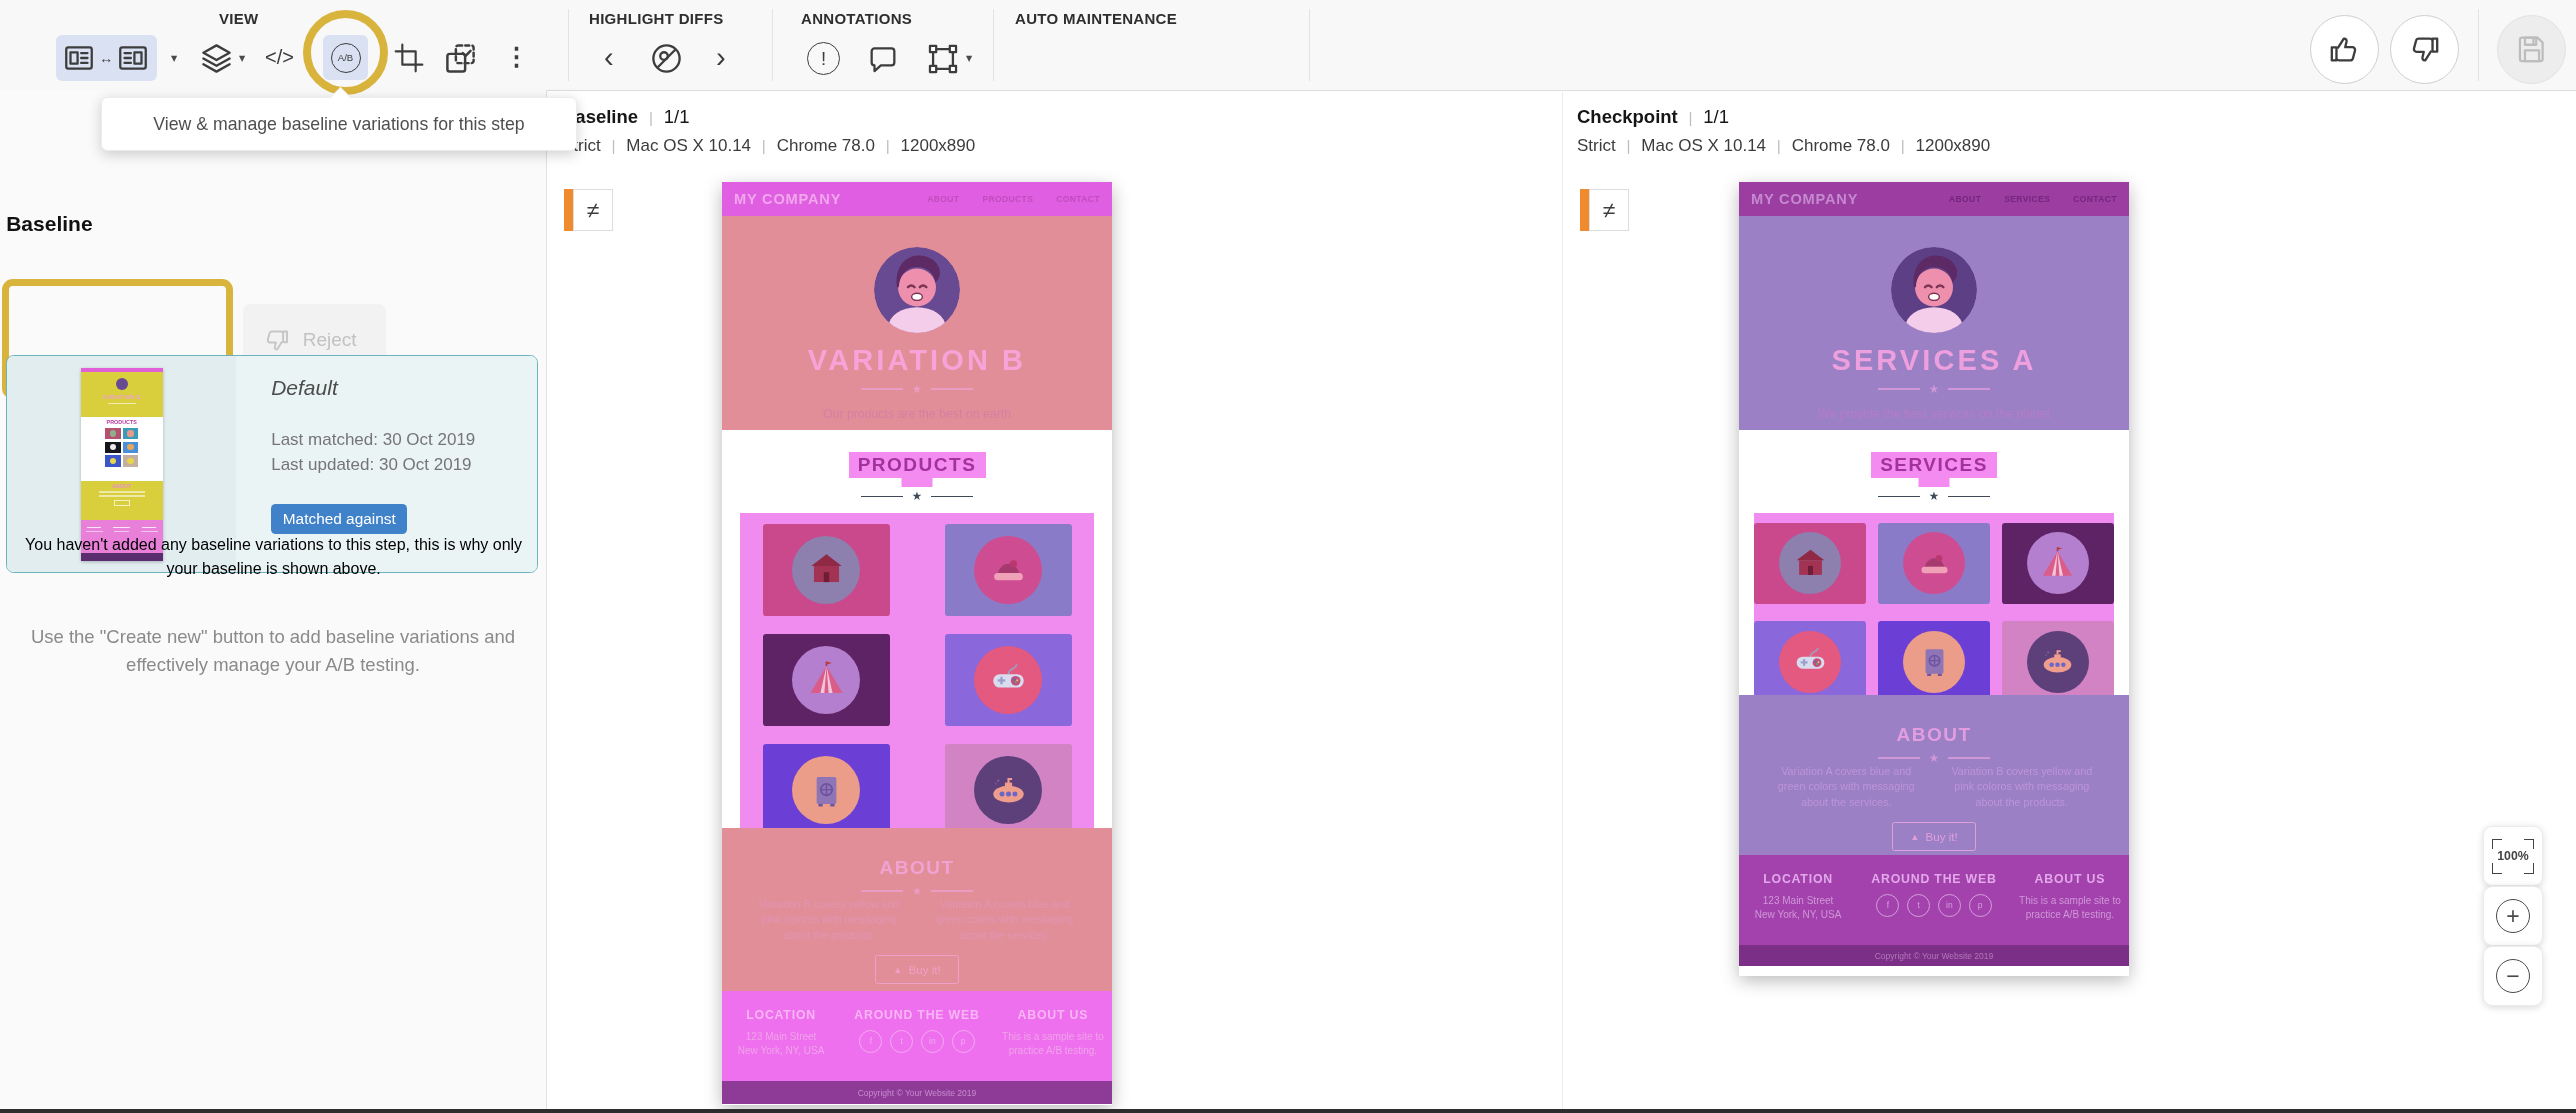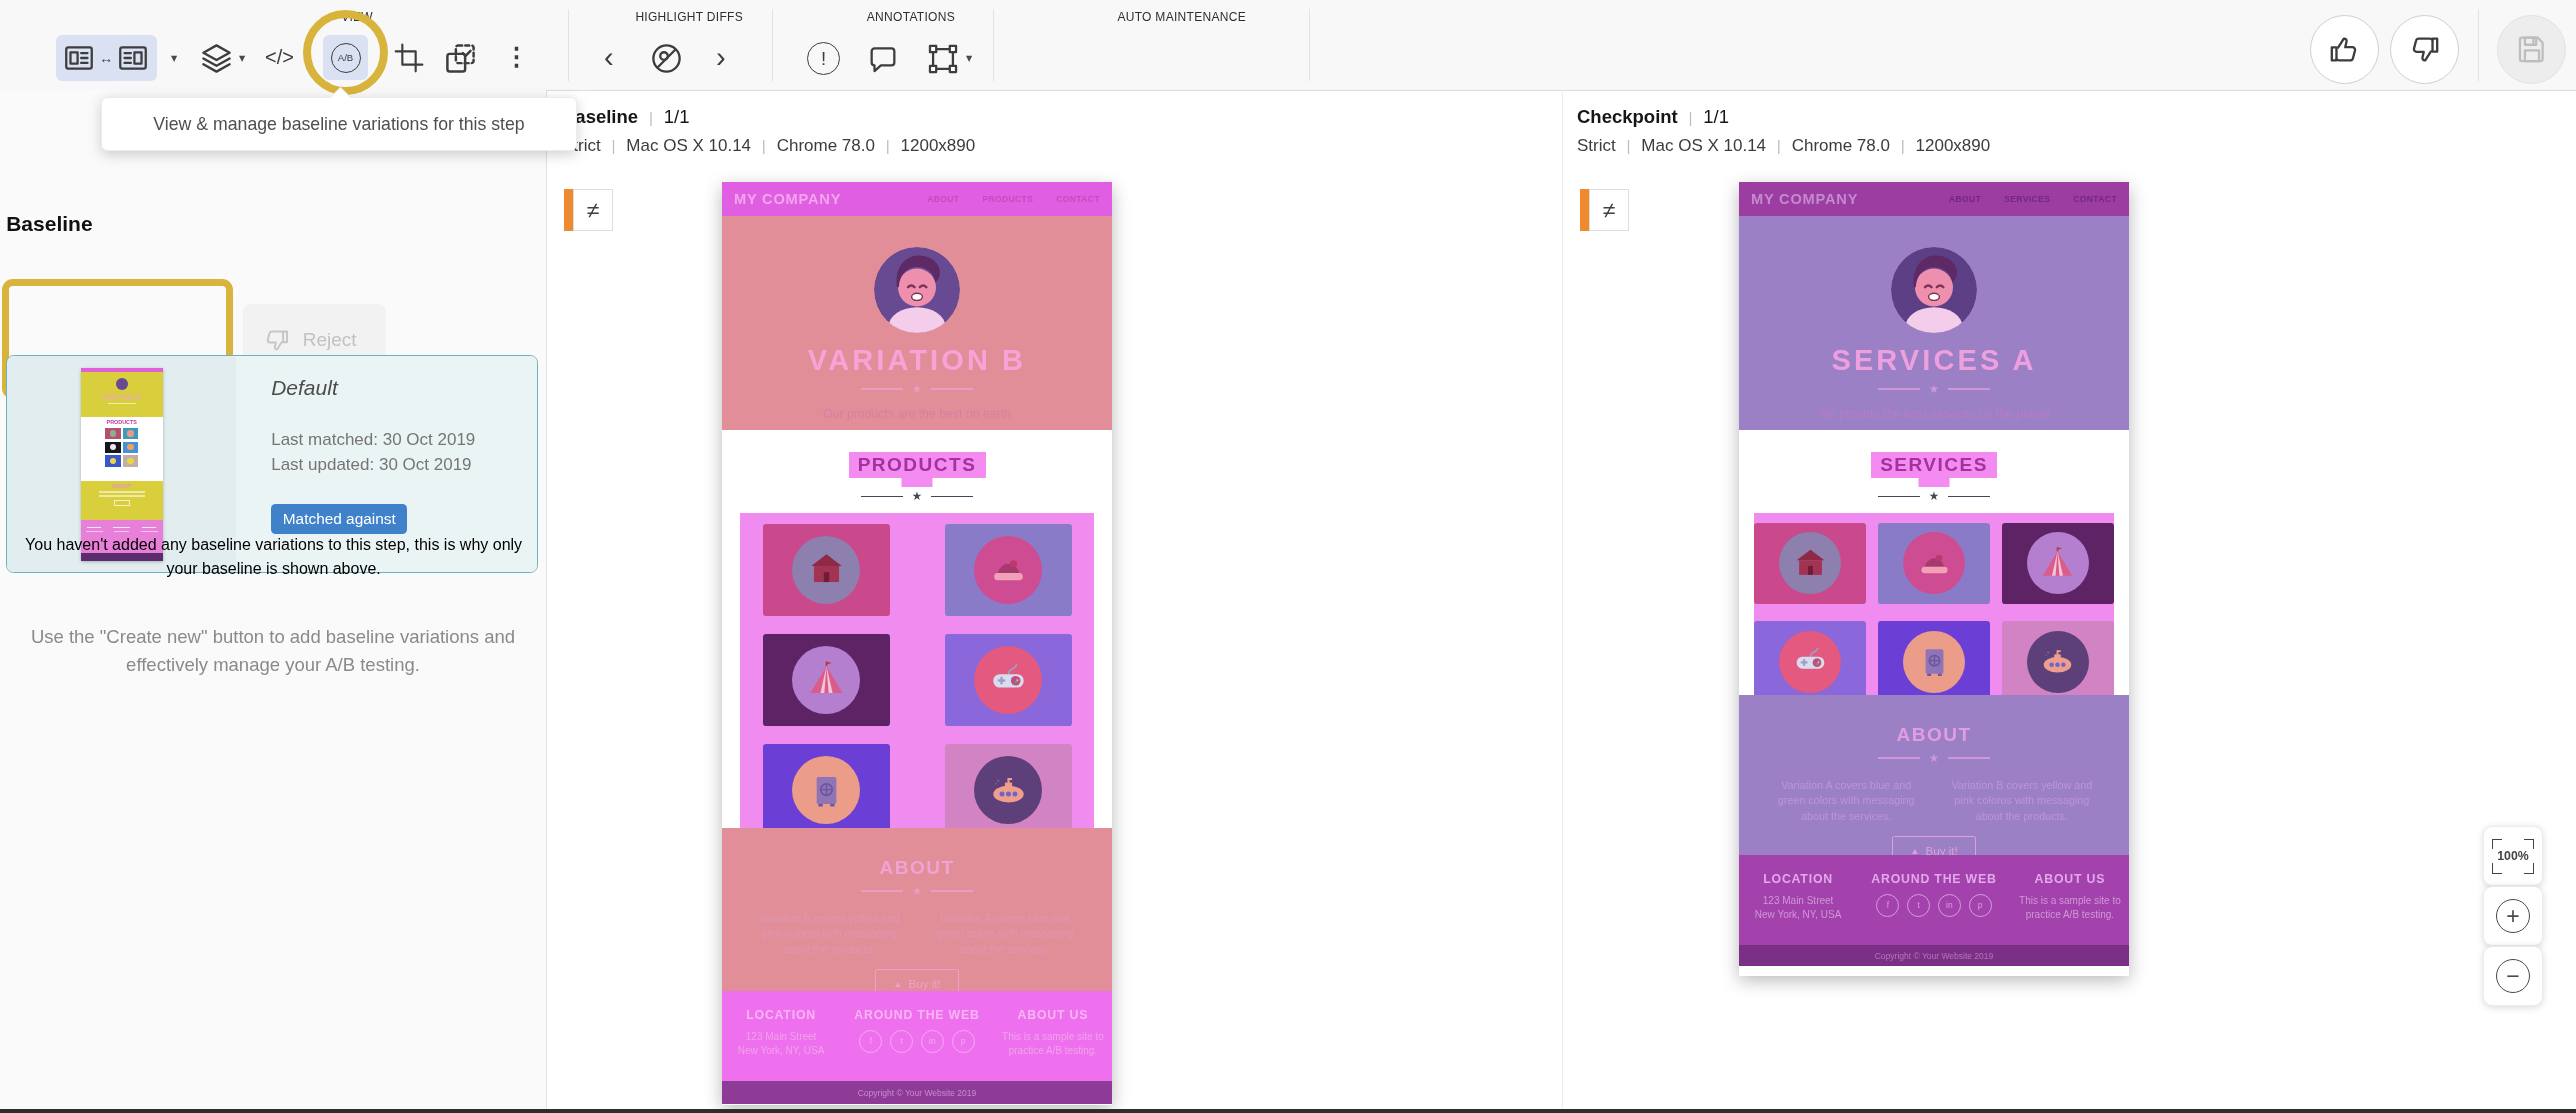--- a/index.html
+++ b/index.html
@@ -1,21 +1,21 @@
 <!DOCTYPE html>
 <html style="font-size:12.3px"><head>
 <meta charset="utf-8">
 <style>
   html,body{margin:0;padding:0}
   body{width:2576px;height:1114px;position:relative;overflow:hidden;background:#fff;
        font-family:"Liberation Sans",sans-serif;color:#222}
   .abs{position:absolute}
   
   .toolbar{position:absolute;left:0;top:0;width:2576px;height:90px;background:#f8f8f9;border-bottom:0.8px solid #dcdcdc}
-  .seclabel{position:absolute;top:10px;font-weight:normal;font-size:12px;letter-spacing:0.3px;color:#2e2e2e;text-align:right}
+  .seclabel{position:absolute;top:10px;font-weight:bold;font-size:15px;letter-spacing:0.3px;color:#2e2e2e;text-align:left}
   .vsep{position:absolute;top:8.5px;width:0.8px;height:72px;background:#e3e3e3}
   svg.tb{stroke:#3d3d3d;fill:none;stroke-width:1.6;stroke-linecap:round;stroke-linejoin:round;display:block}
   .bluebg{background:#d9e1f2;border-radius:6.2px}
   .caret{font-size:12.3px;color:#4a4a4a;line-height:1}
   .glyphbtn{color:#3d3d3d;line-height:1}
   .ring{position:absolute;left:303px;top:10px;width:85px;height:85px;border:8.5px solid #d9b43c;border-radius:50%;z-index:40;pointer-events:none;box-sizing:border-box}
   .circbtn{position:absolute;top:14.6px;width:69px;height:69px;border-radius:50%;background:#fff;border:1.5px solid #cfcfcf;display:flex;align-items:center;justify-content:center;box-sizing:border-box}
   .circbtn.disabled{background:#ededed;border-color:#e2e2e2}
   .circbtn.disabled svg{stroke:#bdbdbd}
   .selectbox{position:absolute;left:1017px;top:32px;width:263px;height:48px;background:#fff;border:0.8px solid #c8c8c8;border-radius:6.2px;display:flex;align-items:center;padding:0 18.5px;box-sizing:border-box;font-size:17px;color:#222}
@@ -79,21 +79,21 @@
   .s-sub{font-size:12.3px;margin-top:12.3px}
   .s-white{background:#fff;text-align:center}
   .s-sectitle{display:inline-block;position:relative;margin-top:21.6px;font-size:19px;font-weight:bold;letter-spacing:1.5px;color:#a3319e;background:#f48bf0;padding:2.3px 9.2px}
   .s-sectitle::after{content:"";position:absolute;left:50%;bottom:-9.2px;transform:translateX(-50%);width:31px;height:9.2px;background:#f48bf0}
   .s-starsdark{color:#3f4a58;margin-top:12.3px}
   .pinkwrap{background:#f08cf0;margin:10.8px auto 0}
   .tile{display:flex;align-items:center;justify-content:center;border-radius:3.1px}
   .tcirc{border-radius:50%;display:flex;align-items:center;justify-content:center}
   .s-about{text-align:center}
   .s-abouttitle{font-size:19px;font-weight:bold;letter-spacing:1.5px;padding-top:29px}
-  .s-cols{display:flex;justify-content:center;gap:21.6px;margin-top:14px;font-size:10.8px;line-height:15.4px}
+  .s-cols{display:flex;justify-content:center;gap:21.6px;font-size:10.8px;line-height:15.4px}
   .s-cols div{width:154px}
   .s-buy{display:inline-flex;align-items:center;gap:6.2px;margin-top:12.3px;padding:7px 17px;border:1.5px solid;border-radius:2.3px;font-size:11.6px}
   .sfoot{display:grid;grid-template-columns:1fr 1.3fr 1fr;padding-top:17px;text-align:center}
   .sfoot h5{margin:0;font-size:12.3px;letter-spacing:0.8px}
   .sfoot p{margin:7.7px 0 0;font-size:10px;line-height:14.6px}
   .socrow{display:flex;justify-content:center;gap:7.7px;margin-top:7.7px}
   .soc{width:23px;height:23px;border:1.5px solid;border-radius:50%;box-sizing:border-box;display:flex;align-items:center;justify-content:center;font-size:8.5px}
   .s-copy{text-align:center;font-size:8.5px;display:flex;align-items:center;justify-content:center}
   
   .sb .s-nav{background:#df5ee2}.sb .s-brand{color:#f2a6ec}.sb .s-links{color:#c24cbc}

